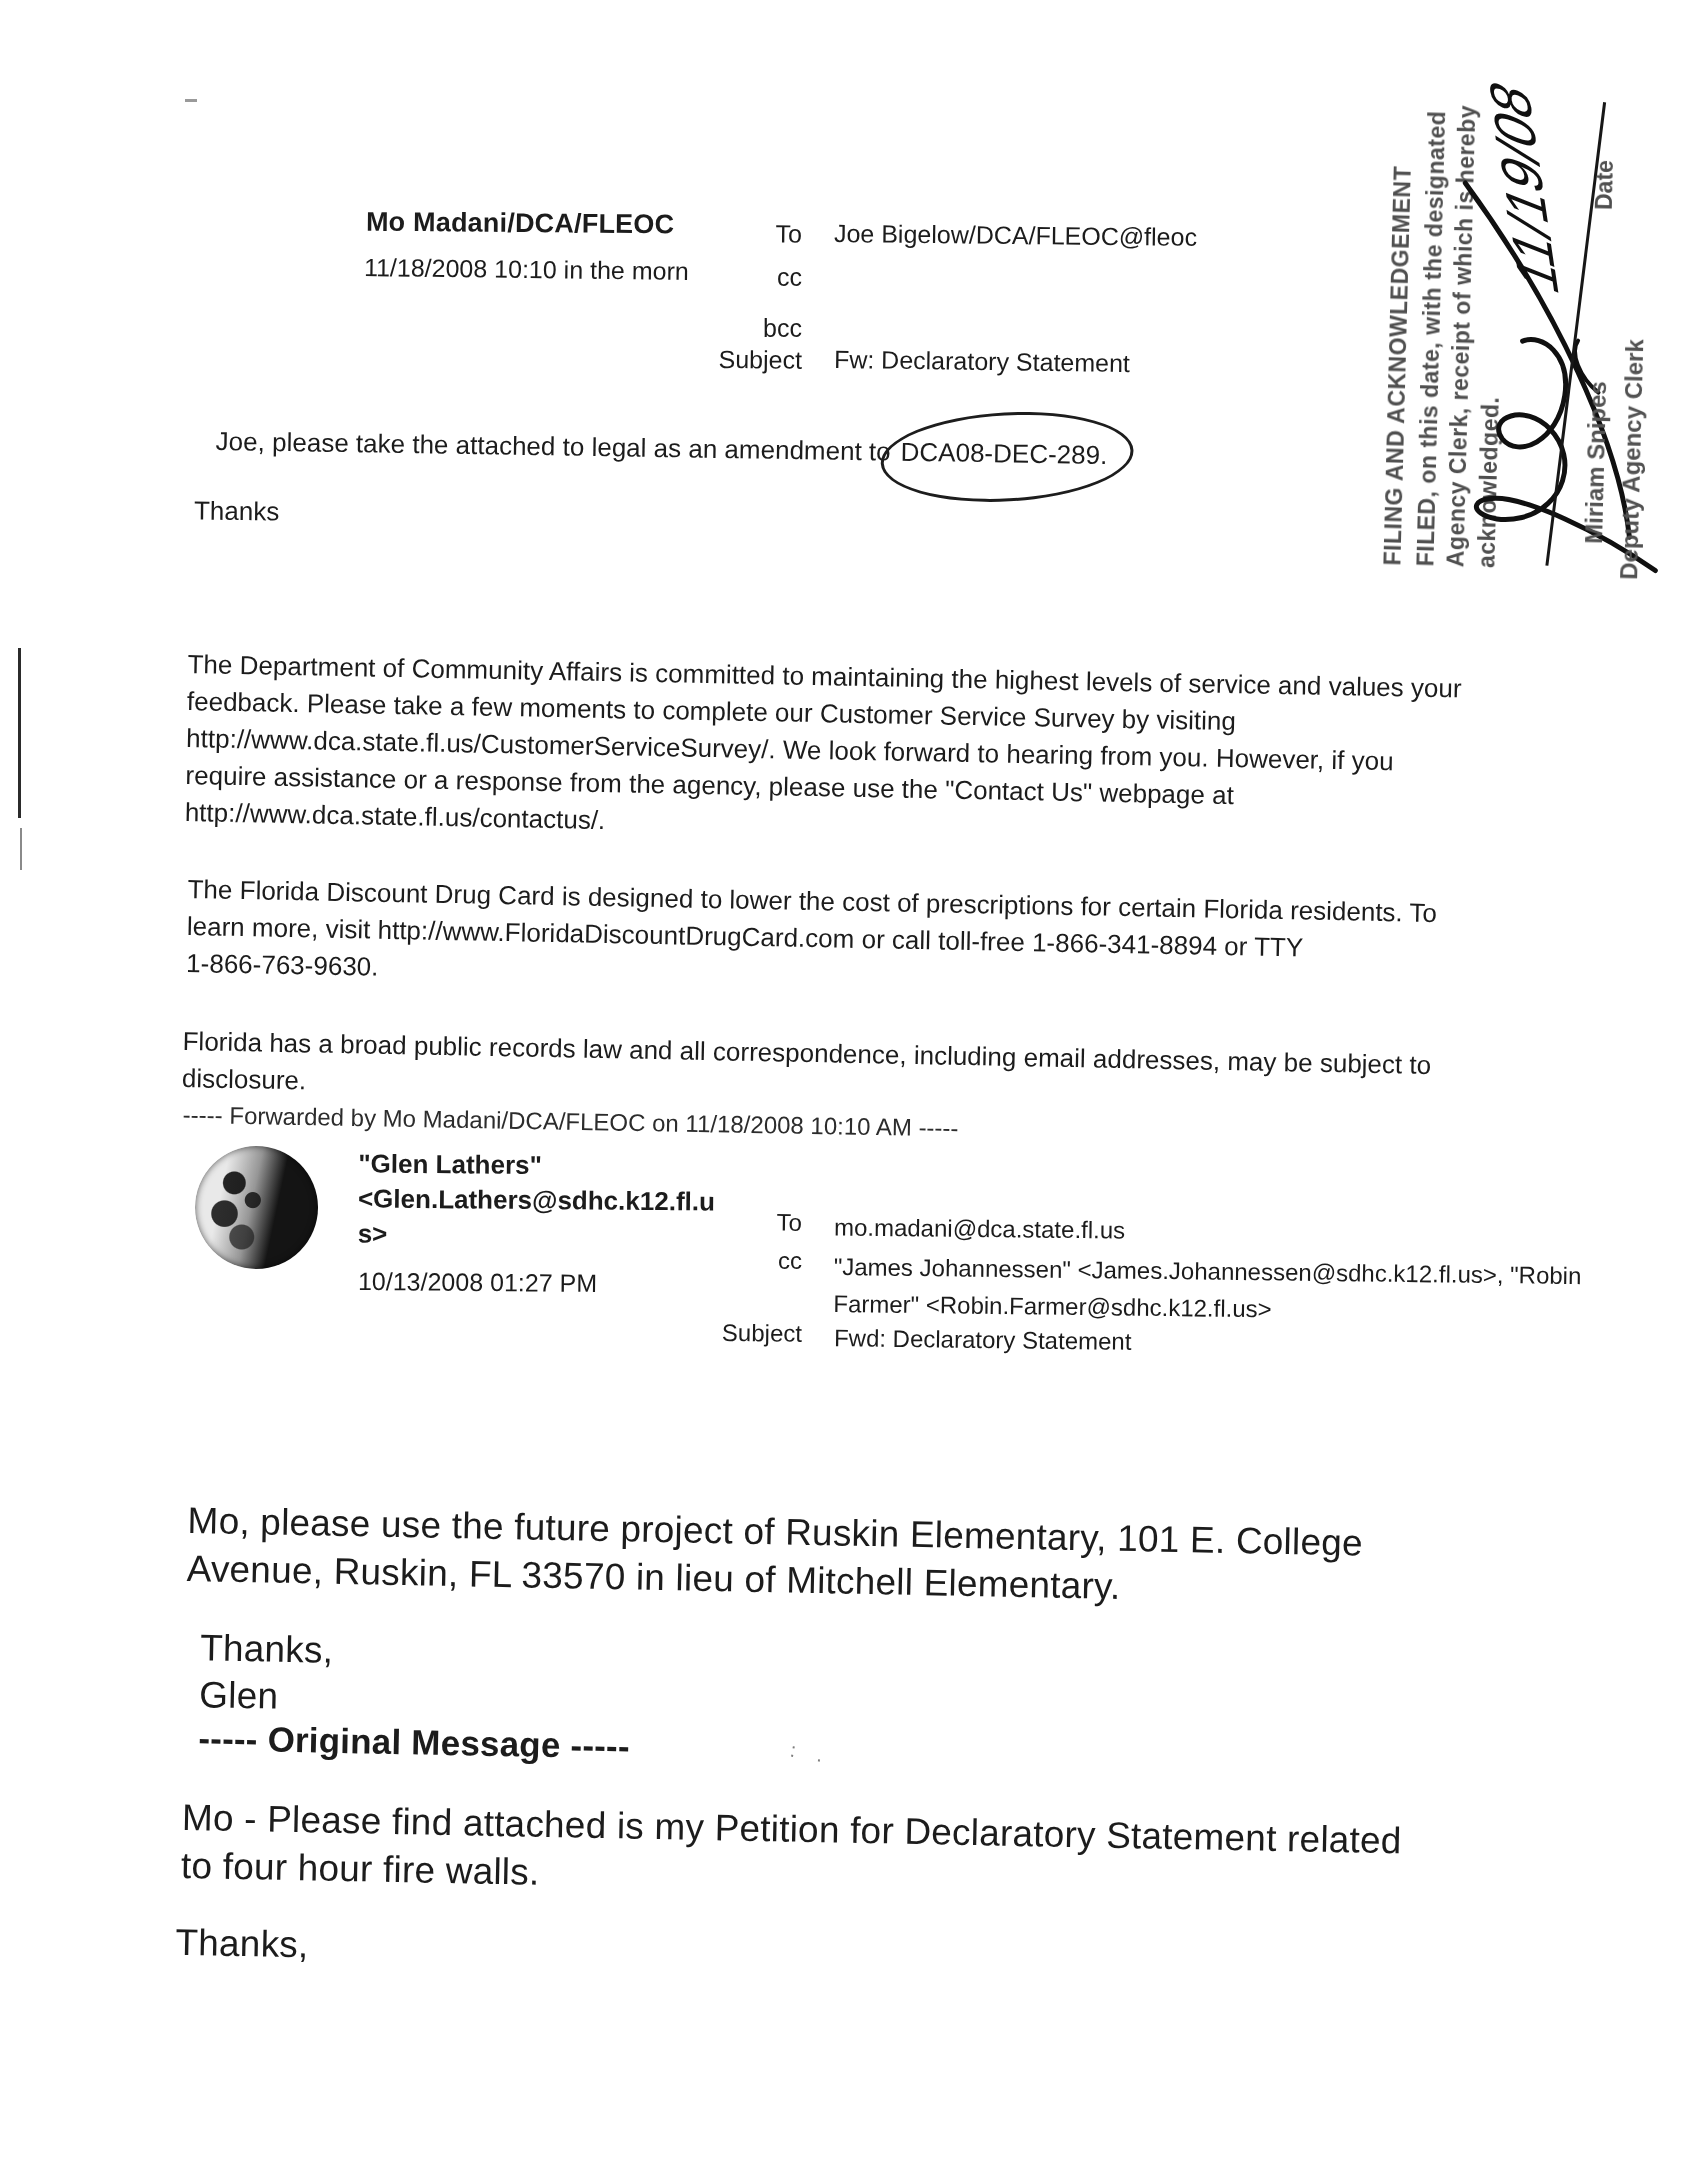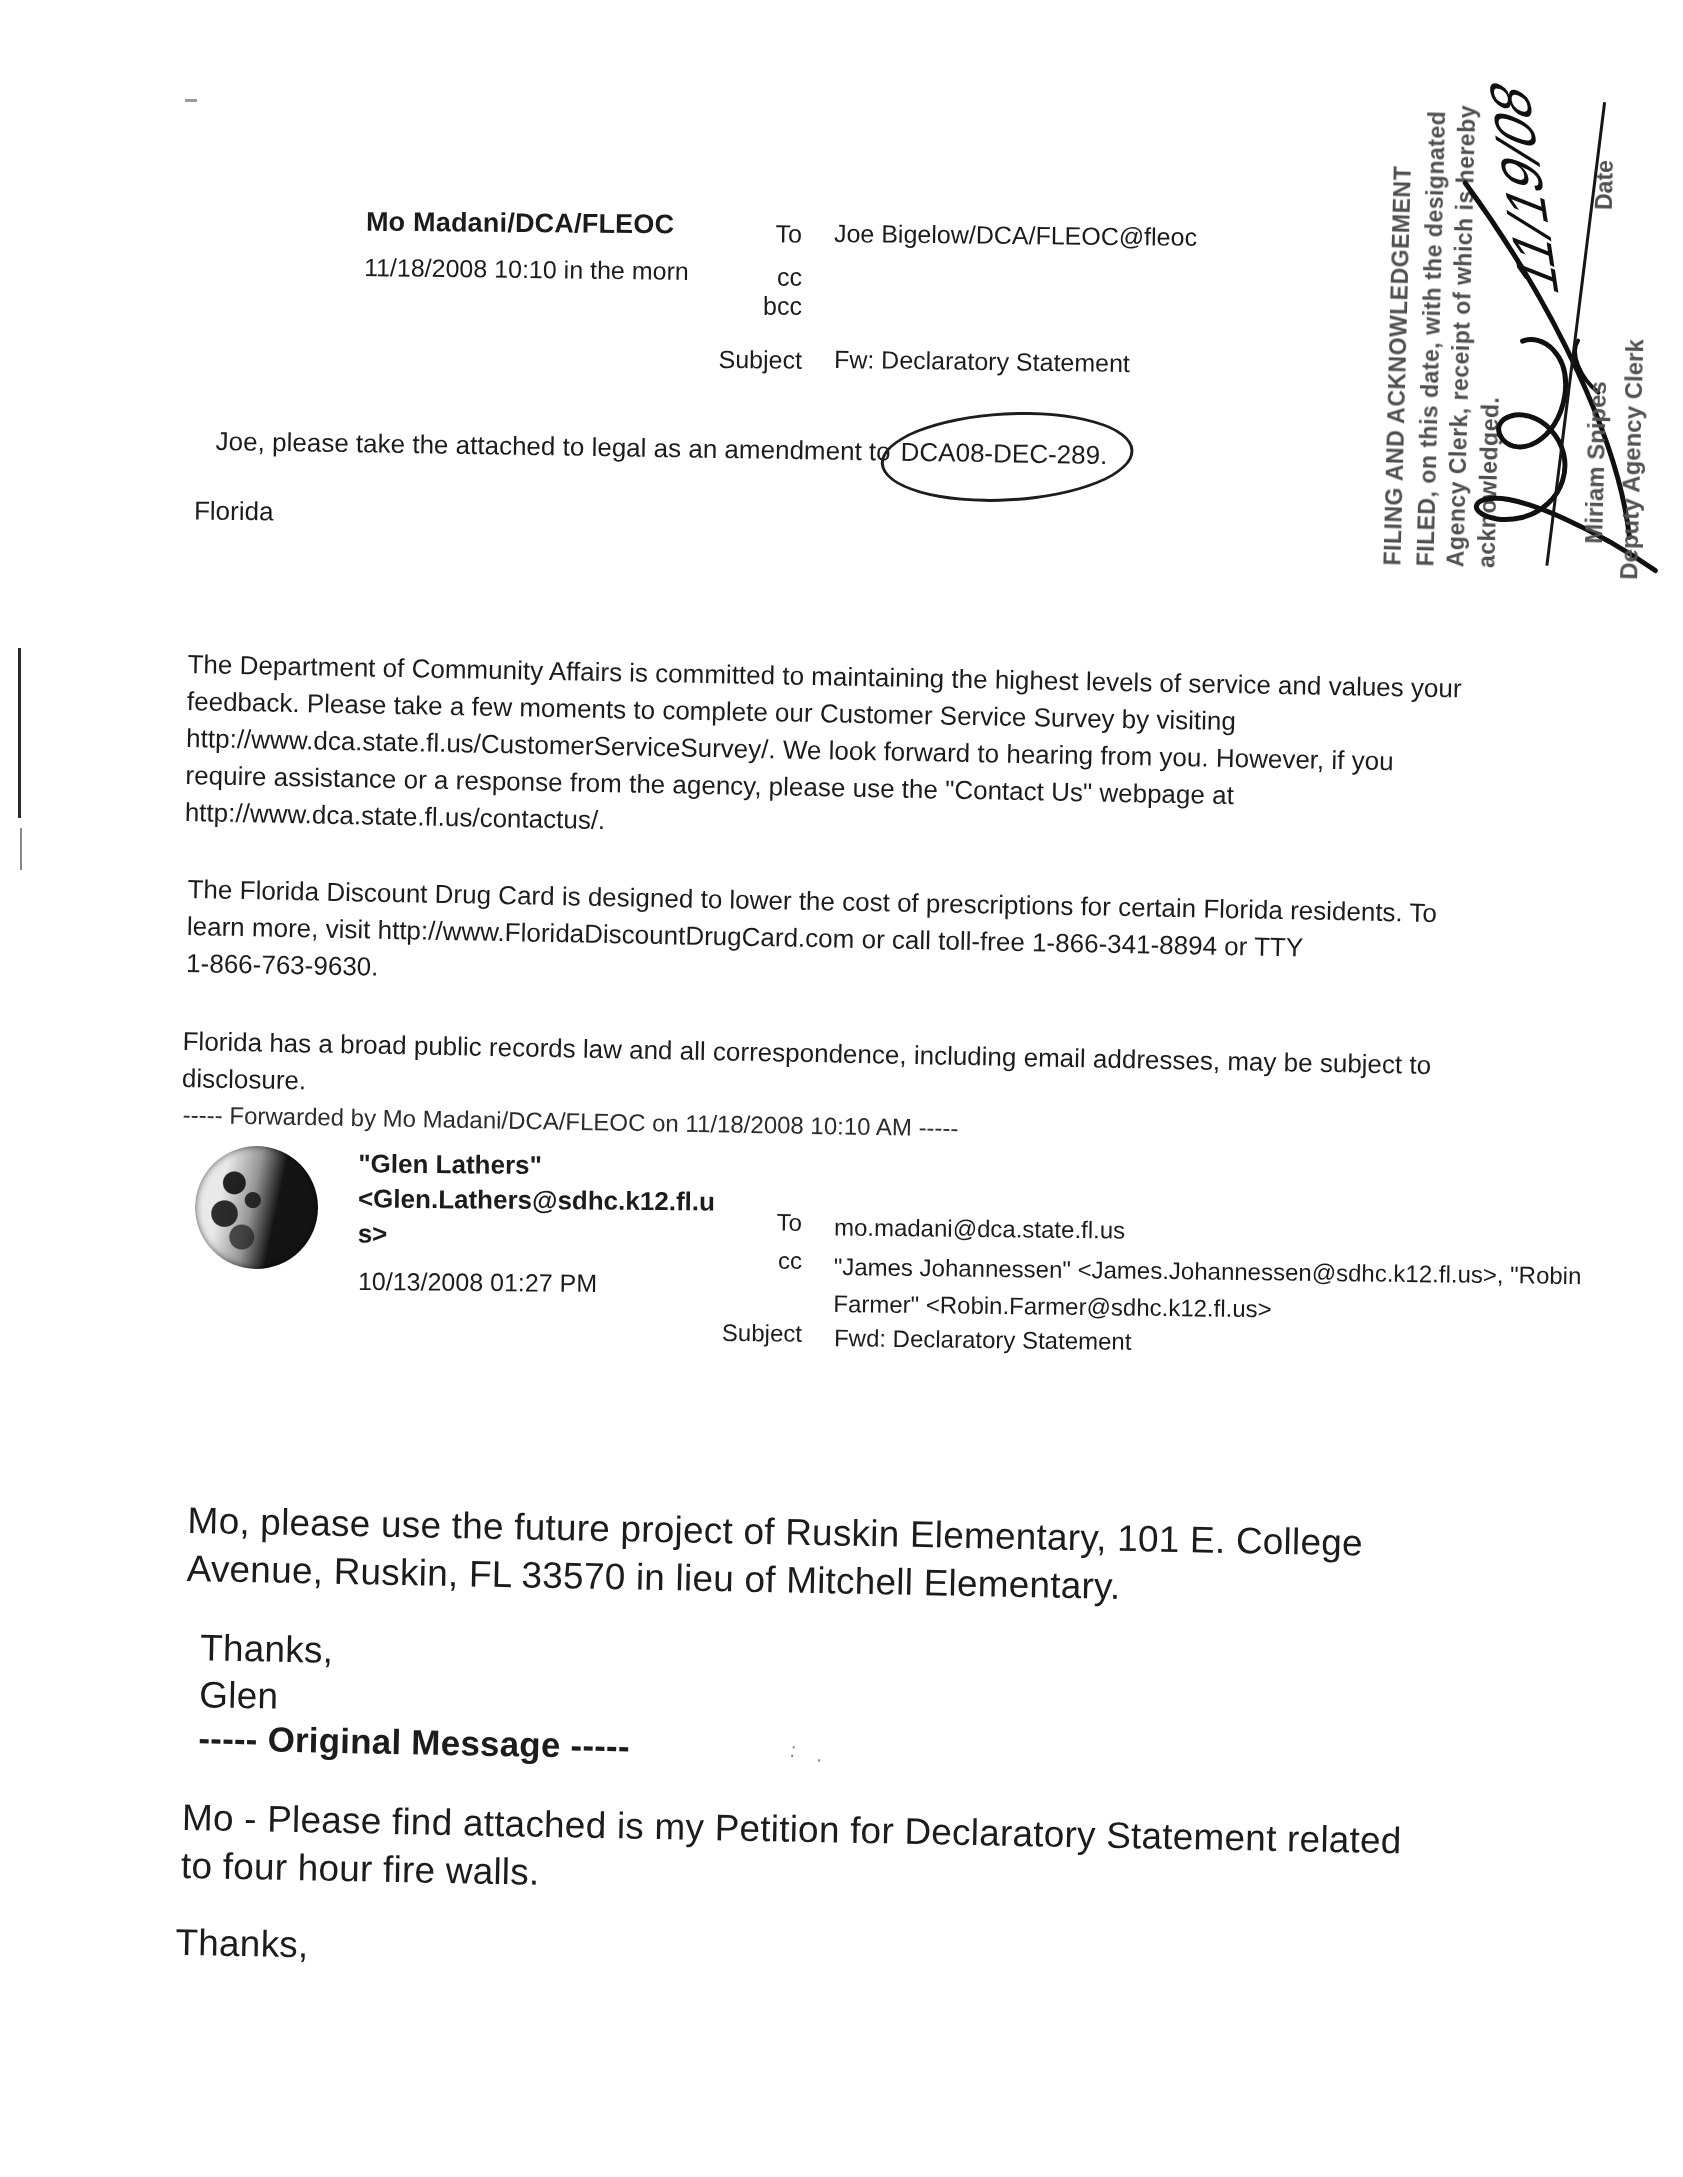--- a/index.html
+++ b/index.html
@@ -10,21 +10,21 @@
   }
   .abs{position:absolute;}
   
   .h1-name{left:366px;top:208px;font-size:27px;font-weight:bold;letter-spacing:0.2px;transform:rotate(.5deg);}
   .h1-date{left:364px;top:255px;font-size:25px;transform:rotate(.7deg);}
   .f-label{width:149px;text-align:right;font-size:25px;}
   .f-value{font-size:25px;white-space:nowrap;}
   .e1-to-l{left:653px;top:219px;transform:rotate(.5deg);}
   .e1-to-v{left:834px;top:221px;transform:rotate(.6deg);}
   .e1-cc-l{left:653px;top:263px;}
-  .e1-bcc-l{left:653px;top:292px;}
+  .e1-bcc-l{left:653px;top:314px;}
   .e1-sub-l{left:653px;top:345px;transform:rotate(.6deg);}
   .e1-sub-v{left:834px;top:347px;transform:rotate(.8deg);}
   
   .body1{left:216px;top:426px;font-size:26px;transform:rotate(.9deg);transform-origin:left top;white-space:nowrap;}
   .circled{position:relative;display:inline-block;margin-left:10px;}
   .circled::after{
     content:"";position:absolute;left:-20px;right:-26px;top:-26px;bottom:-32px;
     border:3px solid #1d1d1d;border-radius:50%;transform:rotate(-4deg);
   }
   .thanks1{left:194px;top:496px;font-size:26px;transform:rotate(.6deg);}
@@ -103,21 +103,21 @@
   <div class="abs h1-name">Mo Madani/DCA/FLEOC</div>
   <div class="abs h1-date">11/18/2008 10:10 in the morn</div>
   <div class="abs f-label e1-to-l">To</div>
   <div class="abs f-value e1-to-v">Joe Bigelow/DCA/FLEOC@fleoc</div>
   <div class="abs f-label e1-cc-l">cc</div>
   <div class="abs f-label e1-bcc-l">bcc</div>
   <div class="abs f-label e1-sub-l">Subject</div>
   <div class="abs f-value e1-sub-v">Fw: Declaratory Statement</div>
 
   <div class="abs body1"><span>Joe, please take the attached to legal as an amendment to</span><span class="circled">DCA08-DEC-289.</span></div>
-  <div class="abs thanks1">Florida</div>
+  <div class="abs thanks1">Thanks</div>
 
   <div class="abs para p1">
     <div>The Department of Community Affairs is committed to maintaining the highest levels of service and values your</div>
     <div>feedback.  Please take a few moments to complete our Customer Service Survey by visiting</div>
     <div>http://www.dca.state.fl.us/CustomerServiceSurvey/.  We look forward to hearing from you. However, if you</div>
     <div>require assistance or a response from the agency, please use the "Contact Us" webpage at</div>
     <div>http://www.dca.state.fl.us/contactus/.</div>
   </div>
   <div class="abs para p2">
     <div>The Florida Discount Drug Card is designed to lower the cost of prescriptions for certain Florida residents. To</div>

